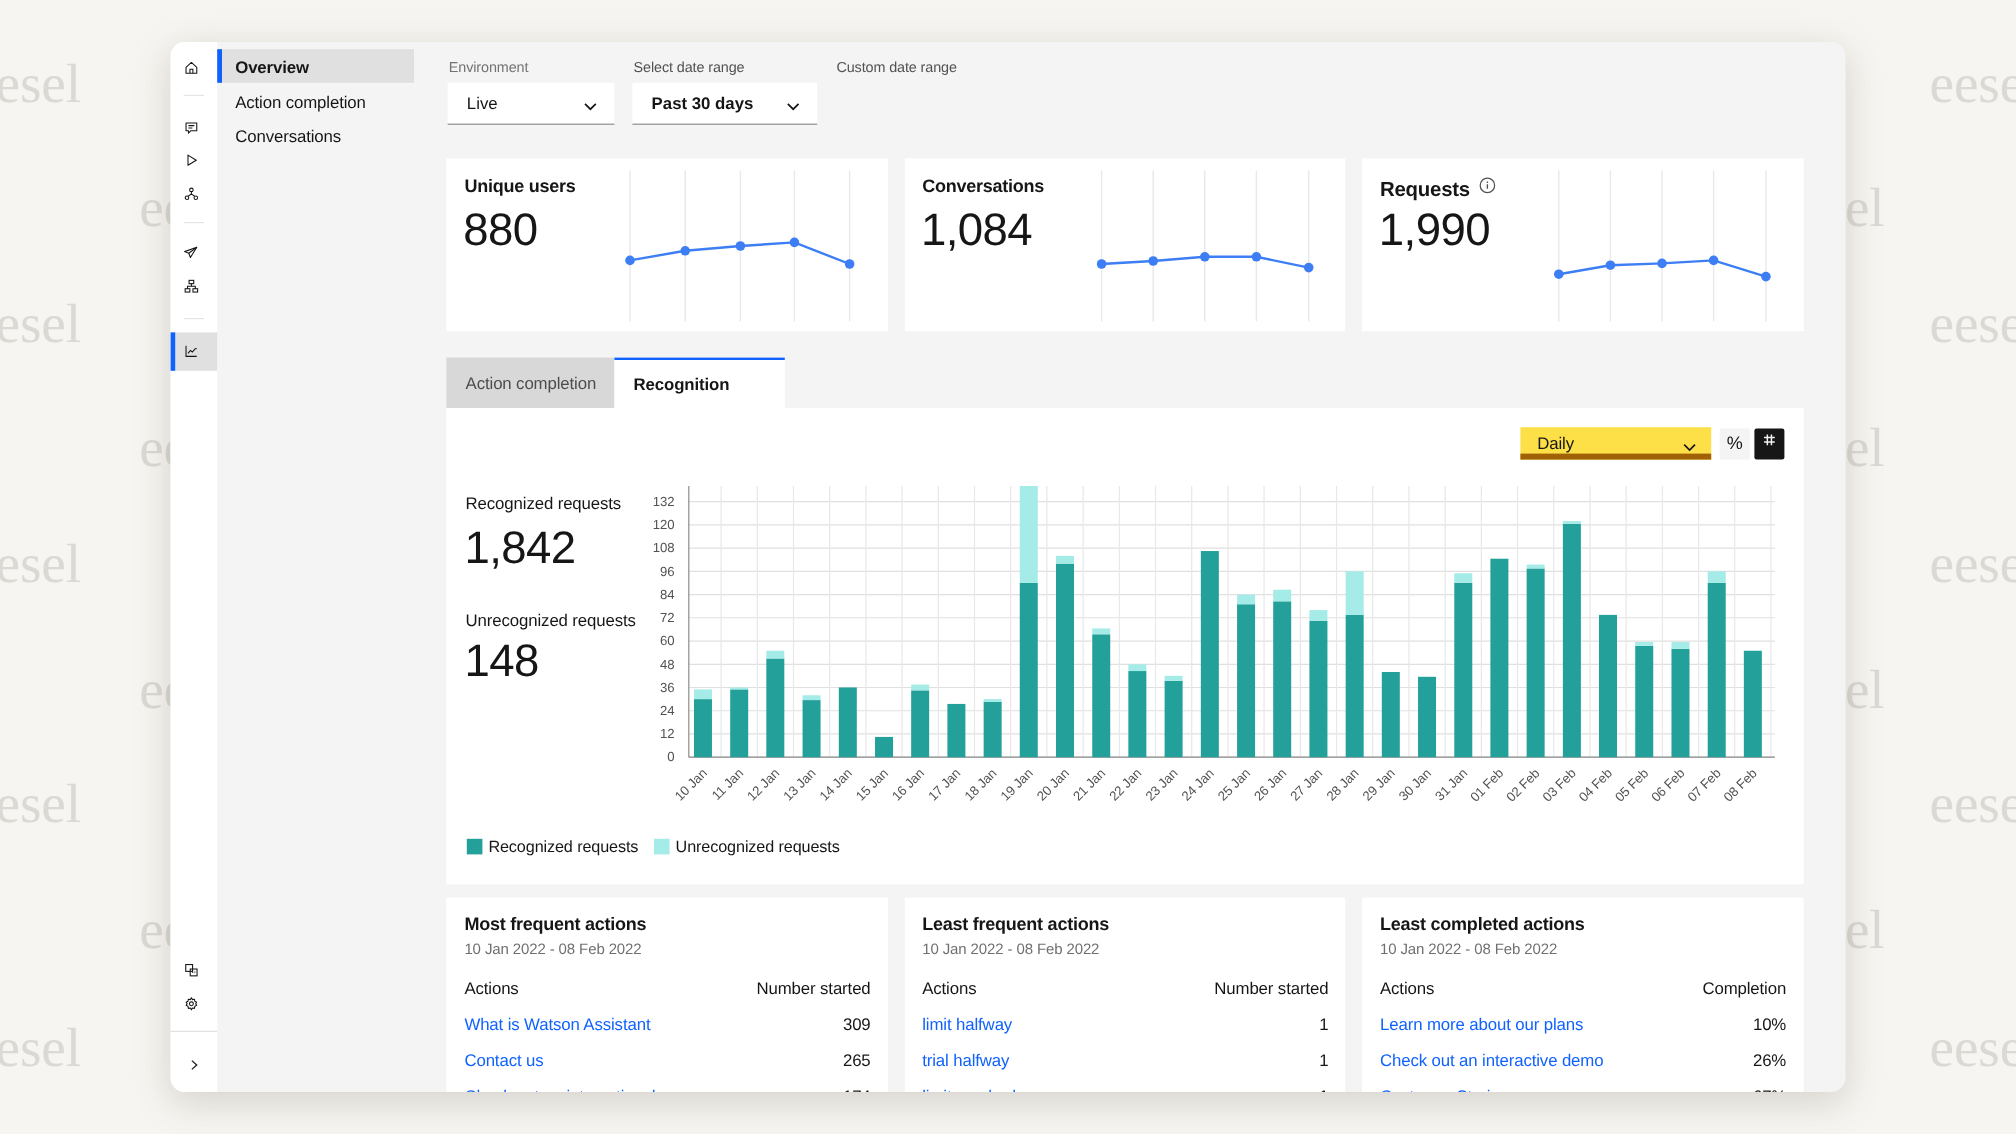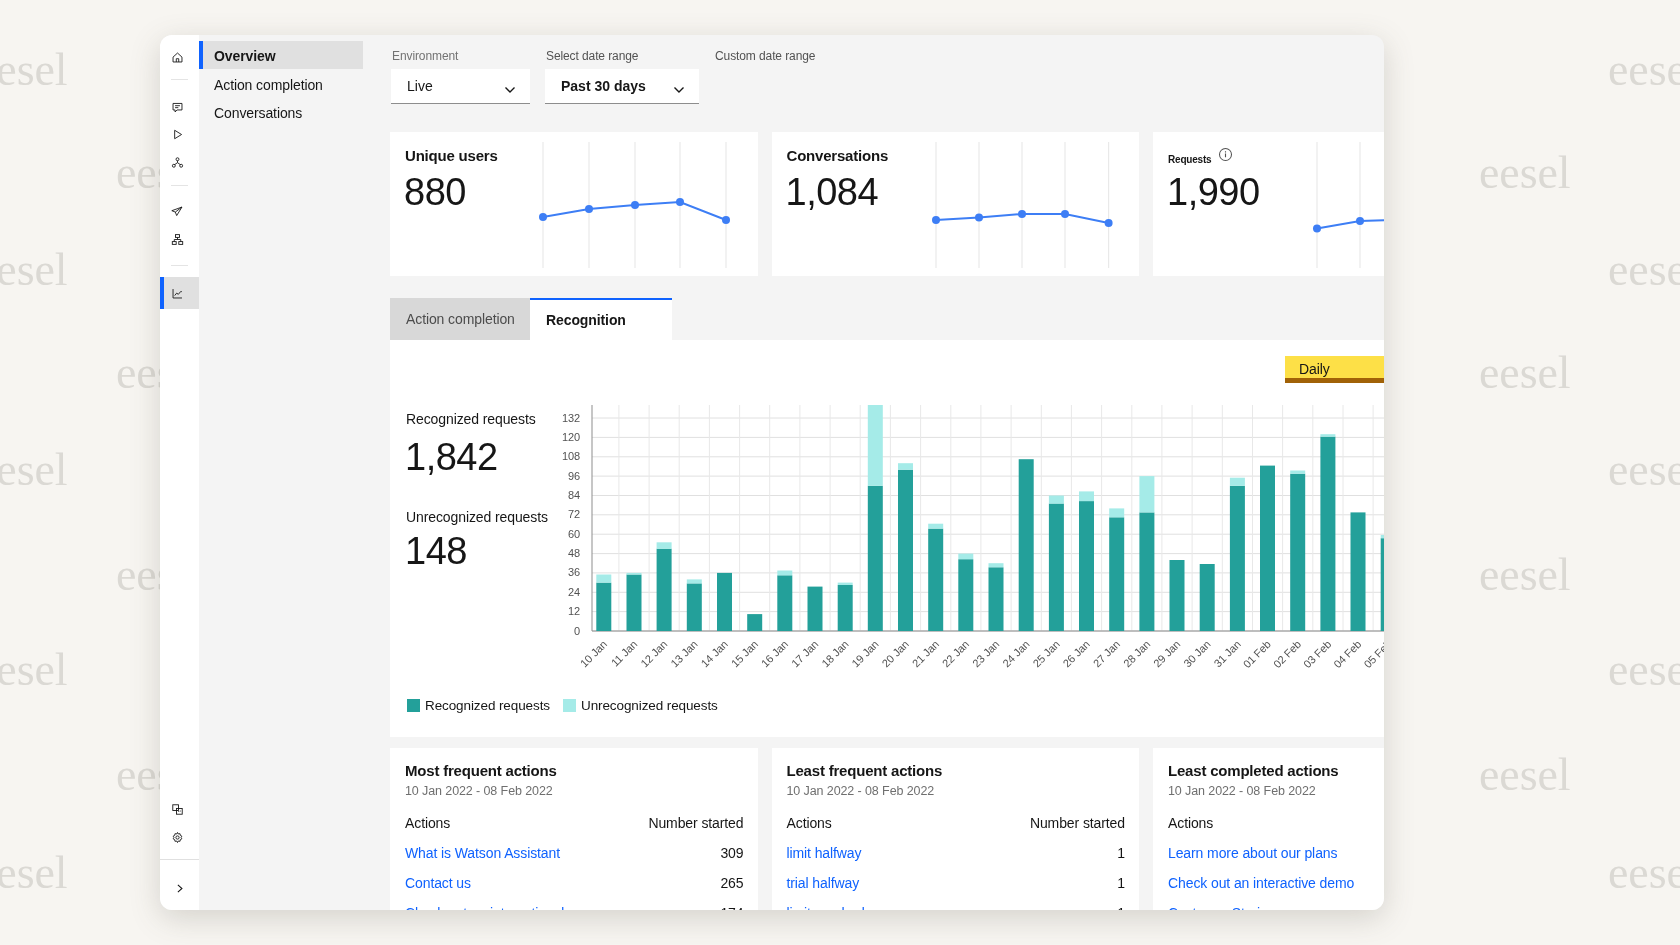--- a/index.html
+++ b/index.html
@@ -1,18 +1,18 @@
 <!DOCTYPE html>
 <html><head><meta charset="utf-8">
 <style>
 * { margin:0; padding:0; box-sizing:border-box; }
 html,body { width:1680px; height:945px; overflow:hidden; }
 body { background:#f7f5f1; font-family:"Liberation Sans",sans-serif; position:relative; letter-spacing:-0.1px; }
 .wm { position:absolute; font-family:"Liberation Serif",serif; font-size:46px; color:#dbd9d4; line-height:1; white-space:nowrap; }
-#card { position:absolute; left:160px; top:35px; width:1224px; height:875px; background:#f4f4f4; border-radius:12px; box-shadow:0 8px 30px rgba(90,85,75,.22); overflow:hidden; }
+#card { position:absolute; left:142px; top:35px; width:1396px; height:875px; background:#f4f4f4; border-radius:12px; box-shadow:0 8px 30px rgba(90,85,75,.22); overflow:hidden; }
 #sidebar { position:absolute; left:0; top:0; width:39px; height:875px; background:#fff; }
 .navitem { position:absolute; left:54px; font-size:14px; color:#161616; white-space:nowrap; }
 .mcard { position:absolute; width:367.5px; height:144px; background:#fff; }
 .bignum { font-size:38px; font-weight:normal; color:#161616; letter-spacing:-.5px; }
 .tcard { position:absolute; width:367.5px; height:162px; background:#fff; }
 #chartpanel { position:absolute; left:230px; top:305px; width:1131px; height:397px; background:#fff; }
 .tab { position:absolute; top:263px; height:42px; font-size:14px; }
 </style></head>
 <body>
 <div class="wm" style="left:-24px;top:47px">eesel</div>
@@ -150,21 +150,21 @@
 <line x1="250" y1="10" x2="250" y2="136" stroke="#e9e9e9" stroke-width="1.2"></line>
 <line x1="293" y1="10" x2="293" y2="136" stroke="#e9e9e9" stroke-width="1.2"></line>
 <line x1="336.6" y1="10" x2="336.6" y2="136" stroke="#e9e9e9" stroke-width="1.2"></line>
 <polyline points="164,96.5 207,89 250,87.5 293,85 336.6,98.5" fill="none" stroke="#3d7ef5" stroke-width="2"></polyline>
 <circle cx="164" cy="96.5" r="4" fill="#3d7ef5"></circle>
 <circle cx="207" cy="89" r="4" fill="#3d7ef5"></circle>
 <circle cx="250" cy="87.5" r="4" fill="#3d7ef5"></circle>
 <circle cx="293" cy="85" r="4" fill="#3d7ef5"></circle>
 <circle cx="336.6" cy="98.5" r="4" fill="#3d7ef5"></circle>
 </svg>
-<div style="position:absolute;left:15px;top:15px;font-size:10px;font-weight:bold;letter-spacing:-0.2px;color:#161616">Requests<span style="display:inline-block;vertical-align:1px;margin-left:7px"><svg width="15" height="15" viewBox="0 0 16 16">
+<div style="position:absolute;left:15px;top:15px;font-size:17px;font-weight:bold;letter-spacing:-0.2px;color:#161616">Requests<span style="display:inline-block;vertical-align:1px;margin-left:7px"><svg width="15" height="15" viewBox="0 0 16 16">
             <circle cx="8" cy="8" r="6.4" stroke="#525252" stroke-width="1.1" fill="none"></circle>
             <path d="M8 7v4M8 4.6v1.2" stroke="#525252" stroke-width="1.2"></path>
           </svg></span></div>
 <div class="bignum" style="position:absolute;left:14px;top:39px">1,990</div>
 </div>
 
 <div class="tab" style="left:230px;width:140px;background:#d8d8d8;color:#4c4c4c">
       <span style="position:absolute;left:16px;top:13px">Action completion</span>
     </div>
 <div class="tab" style="left:370px;width:142px;background:#fff;border-top:2.5px solid #0f62fe;color:#161616;font-weight:bold">

